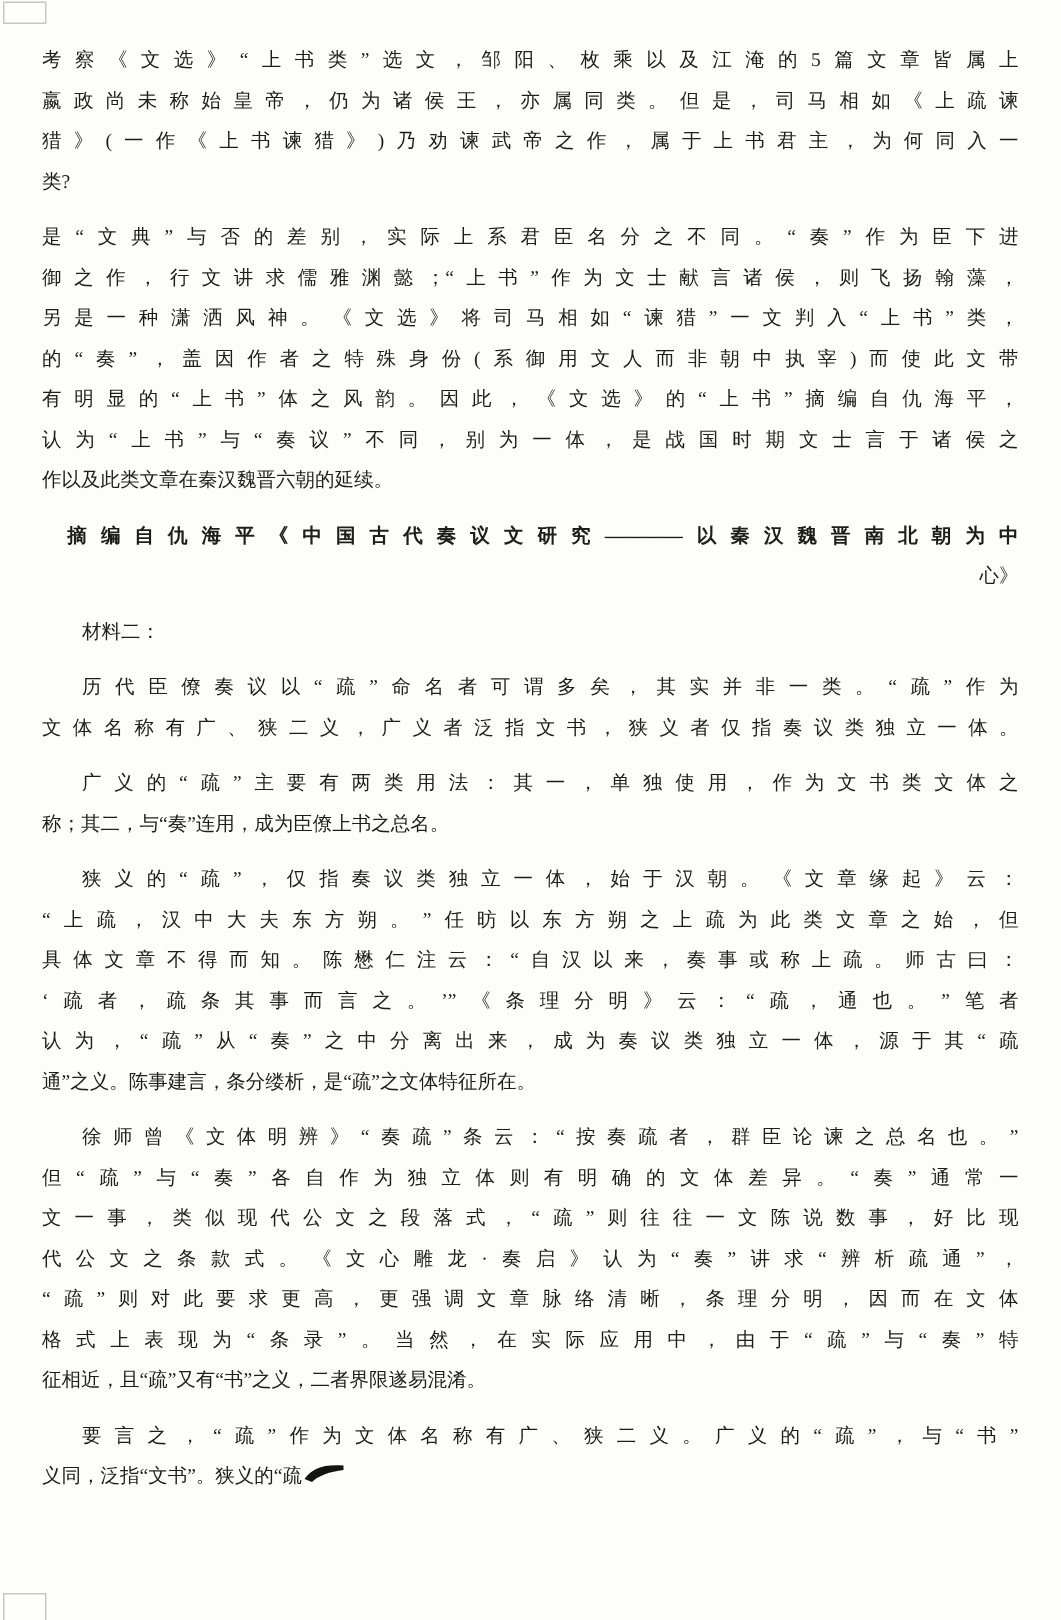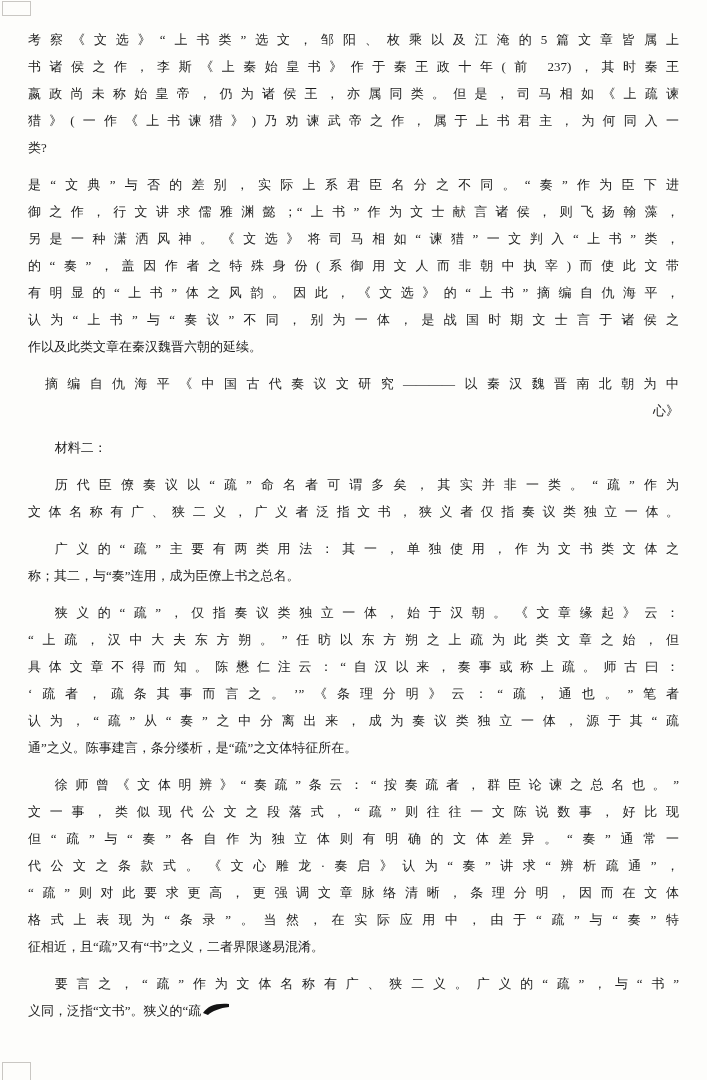--- a/index.html
+++ b/index.html
@@ -33,20 +33,21 @@
   }
   .line.end {
     text-align: left;
     text-align-last: left;
   }
   .line.ind {
     text-indent: 2.05em;
   }
   .line.ind-sm {
     text-indent: 1.3em;
+    font-weight: bold;
   }
   .line.r {
     text-align: right;
     text-align-last: right;
   }
   .corner-box {
     position: absolute;
     border: 1px solid #c9c7c3;
     background: transparent;
   }
@@ -73,21 +74,20 @@
 </head>
 <body>
 
 <div class="corner-box tl"></div>
 <div class="corner-box bl"></div>
 
 <div class="doc">
 
   <div class="para">
     <div class="line">考察《文选》“上书类”选文，邹阳、枚乘以及江淹的5篇文章皆属上</div>
-    <div class="line">书诸侯之作，李斯《上秦始皇书》作于秦王政十年(前 237)，其时秦王</div>
     <div class="line">嬴政尚未称始皇帝，仍为诸侯王，亦属同类。但是，司马相如《上疏谏</div>
     <div class="line">猎》(一作《上书谏猎》)乃劝谏武帝之作，属于上书君主，为何同入一</div>
     <div class="line end">类?</div>
   </div>
 
   <div class="para">
     <div class="line">是“文典”与否的差别，实际上系君臣名分之不同。“奏”作为臣下进</div>
     <div class="line">御之作，行文讲求儒雅渊懿；“上书”作为文士献言诸侯，则飞扬翰藻，</div>
     <div class="line">另是一种潇洒风神。《文选》将司马相如“谏猎”一文判入“上书”类，</div>
     <div class="line">的“奏”，盖因作者之特殊身份(系御用文人而非朝中执宰)而使此文带</div>
@@ -119,22 +119,22 @@
     <div class="line ind">狭义的“疏”，仅指奏议类独立一体，始于汉朝。《文章缘起》云：</div>
     <div class="line">“上疏，汉中大夫东方朔。”任昉以东方朔之上疏为此类文章之始，但</div>
     <div class="line">具体文章不得而知。陈懋仁注云：“自汉以来，奏事或称上疏。师古曰：</div>
     <div class="line">‘疏者，疏条其事而言之。’”《条理分明》云：“疏，通也。”笔者</div>
     <div class="line">认为，“疏”从“奏”之中分离出来，成为奏议类独立一体，源于其“疏</div>
     <div class="line end">通”之义。陈事建言，条分缕析，是“疏”之文体特征所在。</div>
   </div>
 
   <div class="para">
     <div class="line ind">徐师曾《文体明辨》“奏疏”条云：“按奏疏者，群臣论谏之总名也。”</div>
+    <div class="line">但“疏”与“奏”各自作为独立体则有明确的文体差异。“奏”通常一</div>
     <div class="line">文一事，类似现代公文之段落式，“疏”则往往一文陈说数事，好比现</div>
-    <div class="line">但“疏”与“奏”各自作为独立体则有明确的文体差异。“奏”通常一</div>
     <div class="line">代公文之条款式。《文心雕龙·奏启》认为“奏”讲求“辨析疏通”，</div>
     <div class="line">“疏”则对此要求更高，更强调文章脉络清晰，条理分明，因而在文体</div>
     <div class="line">格式上表现为“条录”。当然，在实际应用中，由于“疏”与“奏”特</div>
     <div class="line end">征相近，且“疏”又有“书”之义，二者界限遂易混淆。</div>
   </div>
 
   <div class="para">
     <div class="line ind">要言之，“疏”作为文体名称有广、狭二义。广义的“疏”，与“书”</div>
     <div class="line end">
       <span>义同，泛指“文书”。狭义的“疏</span><svg class="smudge" viewBox="0 0 27 14" xmlns="http://www.w3.org/2000/svg">

